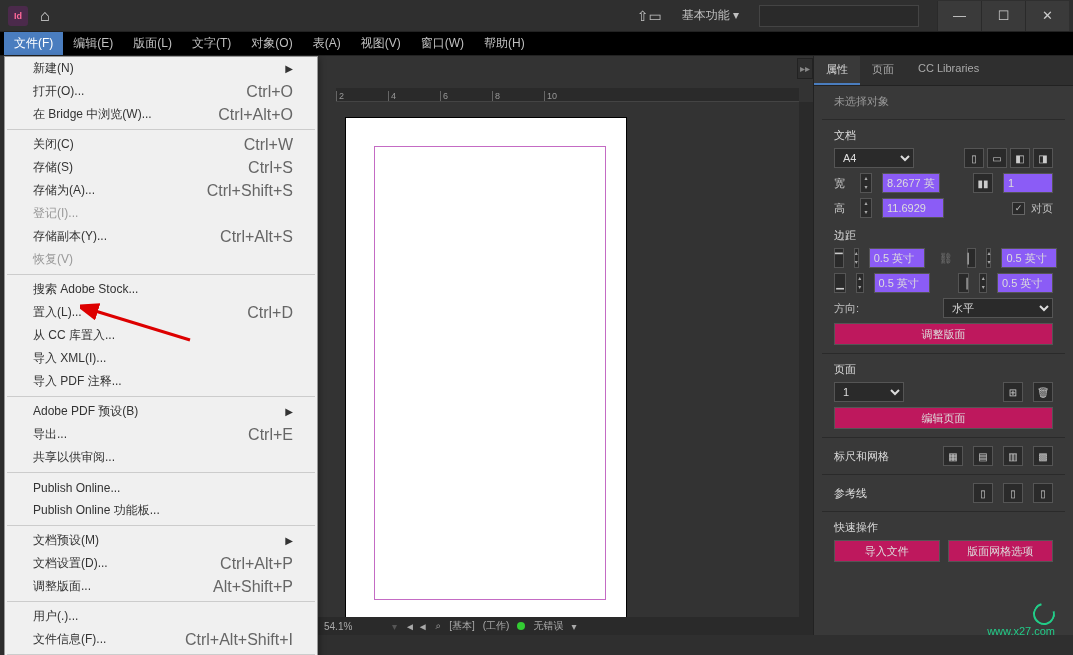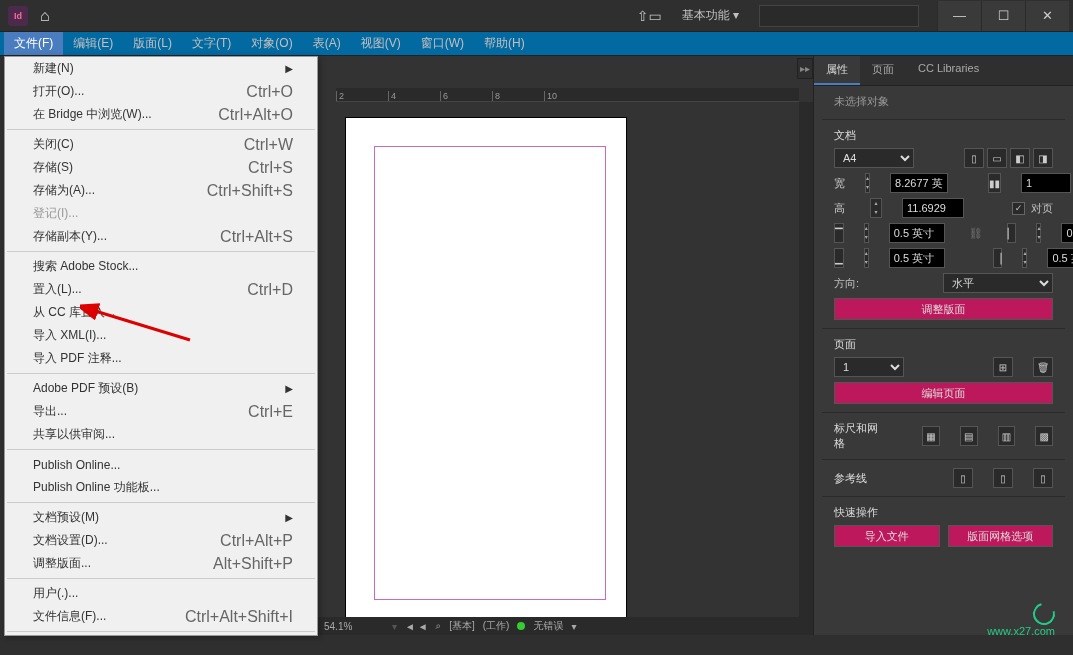--- a/index.html
+++ b/index.html
@@ -10,21 +10,21 @@
 .app-icon { width: 20px; height: 20px; background: #4b2a4b; border-radius: 3px; display: flex; align-items: center; justify-content: center; font-size: 9px; font-weight: bold; color: #ff6a9a; margin-left: 4px; }
 .home-icon { margin-left: 12px; font-size: 16px; color: #ddd; }
 .titlebar-right { margin-left: auto; display: flex; align-items: center; gap: 12px; }
 .share-icon { font-size: 14px; }
 .workspace-switch { font-size: 12px; padding: 2px 8px; }
 .search-box { width: 160px; height: 22px; background: #2a2a2a; border: 1px solid #444; margin-right: 6px; }
 .window-controls { display: flex; }
 .window-btn { width: 44px; height: 30px; display: flex; align-items: center; justify-content: center; background: #3a3a3a; border-left: 1px solid #2a2a2a; font-size: 13px; color: #ccc; }
 
 
-.menubar { height: 24px; background: #0369a1; display: flex; align-items: center; padding: 0 4px; border-bottom: 1px solid #222; }
+.menubar { height: 24px; background: #000000; display: flex; align-items: center; padding: 0 4px; border-bottom: 1px solid #222; }
 .menu-item { padding: 3px 10px; font-size: 12px; }
 .menu-item.active { background: #4a7dbf; color: #fff; }
 
 
 .file-menu { position: absolute; top: 56px; left: 4px; width: 314px; background: #f0f0f0; border: 1px solid #999; color: #333; z-index: 1000; font-size: 12px; box-shadow: 2px 2px 6px rgba(0,0,0,0.3); }
 .menu-row { display: flex; align-items: center; height: 23px; padding: 0 24px 0 28px; }
 .menu-row.disabled { color: #999; }
 .menu-row .label { flex: 1; }
 .menu-row .shortcut { color: #666; font-size: 16px; }
 .menu-row .arrow { margin-left: auto; font-size: 10px; }
@@ -49,23 +49,23 @@
 
 .right-panel { position: absolute; top: 56px; right: 0; width: 260px; bottom: 20px; background: #393939; border-left: 1px solid #222; display: flex; flex-direction: column; font-size: 11px; }
 .panel-tabs { display: flex; height: 30px; border-bottom: 1px solid #222; background: #2f2f2f;}
 .panel-tab { padding: 6px 12px; color: #aaa; }
 .panel-tab.active { background: #393939; color: #ddd; border-bottom: 2px solid #4a7dbf;}
 .panel-body { padding: 8px 20px; overflow: auto; flex: 1; }
 .panel-sec-title { color: #ddd; margin: 2px 0; }
 .panel-muted { color: #999; margin-bottom: 10px; }
 .panel-hr { height: 1px; background: #2a2a2a; margin: 8px -12px; }
 
-.prop-row { display: flex; align-items: center; gap: 20px; margin: 5px 0; }
+.prop-row { display: flex; align-items: center; gap: 10px; margin: 5px 0; }
 .prop-label { width: 16px; color: #ccc; }
-.prop-input { background: #000000; border: 1px solid #555; color: #ddd; height: 20px; padding: 0 4px; font-size: 11px; }
+.prop-input { background: #8b5cf6; border: 1px solid #555; color: #ddd; height: 20px; padding: 0 4px; font-size: 11px; }
 .prop-select { background: #2a2a2a; border: 1px solid #555; color: #ddd; height: 20px; padding: 0 4px; font-size: 11px; width: 80px;}
 .icon-btn-row { display: flex; gap: 3px; }
 .icon-btn { width: 20px; height: 20px; background: #2a2a2a; border: 1px solid #555; display: flex; align-items: center; justify-content: center; font-size: 10px; color: #ccc;}
 .checkbox-row { display: flex; align-items: center; gap: 6px; }
 .checkbox { width: 13px; height: 13px; background: #2a2a2a; border: 1px solid #666; display: flex; align-items: center; justify-content: center; font-size: 9px;}
 .panel-btn { background: #be185d; border: 1px solid #555; color: #ddd; height: 22px; font-size: 11px; flex: 1; }
 .wide-btn { width: 100%; }
 
 
 .watermark { position: absolute; right: 18px; bottom: 18px; font-size: 11px; color: #2c8; text-align: right; z-index: 2000; }
@@ -131,20 +131,23 @@
       <span class="label">存储为(A)...</span>
       <span class="shortcut">Ctrl+Shift+S</span>
     </div>
   <div class="menu-row disabled">
       <span class="label">登记(I)...</span>
     </div>
   <div class="menu-row">
       <span class="label">存储副本(Y)...</span>
       <span class="shortcut">Ctrl+Alt+S</span>
     </div>
+  <div class="menu-row disabled">
+      <span class="label">恢复(V)</span>
+    </div>
   <div class="menu-sep"></div>
   <div class="menu-row">
       <span class="label">搜索 Adobe Stock...</span>
     </div>
   <div class="menu-row">
       <span class="label">置入(L)...</span>
       <span class="shortcut">Ctrl+D</span>
     </div>
   <div class="menu-row">
       <span class="label">从 CC 库置入...</span>
@@ -276,20 +279,21 @@
           <span>▾</span>
         </div>
       <input class="prop-input" style="width: 62px;" value="11.6929">
       <div style="flex:1"></div>
       <div class="checkbox-row">
         <div class="checkbox">✓</div>
         <span>对页</span>
       </div>
     </div>
 
+    <div class="panel-sec-title" style="margin-top:10px">边距</div>
     <div class="prop-row">
       <div class="icon-btn">▔</div>
       <div class="stepper">
           <span>▴</span>
           <span>▾</span>
         </div>
       <input class="prop-input" style="width: 56px;" value="0.5 英寸">
       <span style="margin:0 4px;color:#777">⛓</span>
       <div class="icon-btn">▏</div>
       <div class="stepper">

